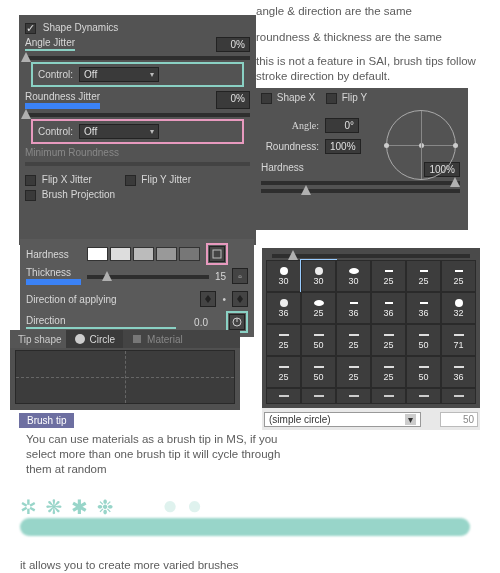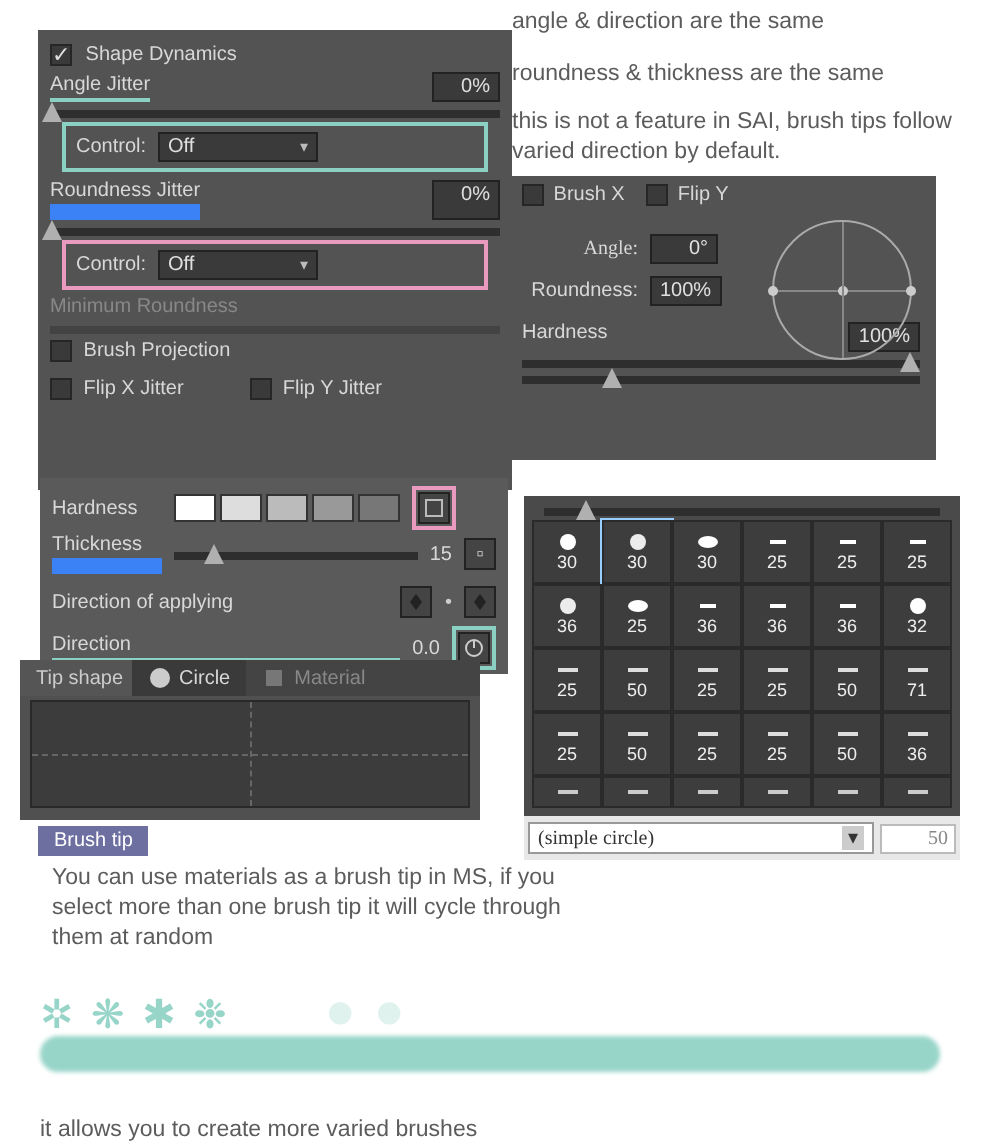--- a/index.html
+++ b/index.html
@@ -15,21 +15,21 @@
   .panel { background: #535353; position: absolute; color: #d8d8d8; }
   .panel * { box-sizing: border-box; }
   .cb { display:inline-block; width:11px; height:11px; background:#3a3a3a; border:1px solid #262626; vertical-align:middle; position:relative;}
   .cb.checked::after { content:"✓"; color:#e0e0e0; position:absolute; top:-2px; left:0px; font-size:11px;}
   .slider-track { height:4px; background:#2e2e2e; position:relative; margin:4px 0 2px; }
   .slider-handle { position:absolute; top:-4px; width:0; height:0; border-left:5px solid transparent; border-right:5px solid transparent; border-bottom:10px solid #b0b0b0;}
   .num-box { background:#3a3a3a; color:#e0e0e0; padding:1px 4px; display:inline-block; min-width:34px; text-align:right; border:1px solid #222; font-size:10px;}
   .drop { background:#3a3a3a; border:1px solid #222; color:#e0e0e0; padding:1px 4px; display:inline-flex; align-items:center; justify-content:space-between;}
   .drop .caret { margin-left:6px; font-size:8px; color:#bbb;}
   .uline { padding-bottom:1px; }
-  .uline.pink { border-bottom:8px solid #3b82f6; }
+  .uline.pink { border-bottom:6px solid #3b82f6; }
   .uline.teal { border-bottom:2px solid #8ad1c4; }
   .section-hdr { background:#6a6a6a; color:#f0f0f0; padding:2px 5px; font-size:10px; display:flex; align-items:center; gap:5px;}
 
   
   #panelA { left:19px; top:15px; width:225px; height:222px; padding:4px 6px;}
   #panelA .row { margin:3px 0; }
   .pink-box { border:2px solid #e89abf; padding:3px 5px; margin:2px 6px; display:flex; align-items:center; gap:6px;}
   .teal-box { border:2px solid #8ad1c4; padding:3px 5px; margin:2px 6px; display:flex; align-items:center; gap:6px;}
 
   
@@ -52,21 +52,21 @@
   #panelD .tabrow { background:#444; display:flex; font-size:10px;}
   #panelD .tab { padding:3px 8px; display:flex; align-items:center; gap:4px;}
   #panelD .tab.off { color:#888;}
   #panelD .canvas { height:54px; background:#3c3c3c; margin:2px 5px; border:1px solid #292929; position:relative;}
 
   
   #panelE { left:262px; top:248px; width:210px; height:165px; padding:4px; background:#4a4a4a;}
   .sw-grid { display:grid; grid-template-columns: repeat(6, 1fr); gap:0;}
   .sw { background:#3d3d3d; border:1px solid #2a2a2a; height:32px; display:flex; flex-direction:column; align-items:center; justify-content:center; color:#eee; font-size:9px;}
   .sw .ico { height:10px; display:flex; align-items:center; justify-content:center;}
-  .sel-row { display:flex; align-items:center; gap:3px; margin-top:4px; background:#fff0;font-family:Liberation Serif, serif;}
+  .sel-row { display:flex; align-items:center; gap:19px; margin-top:4px; background:#fff0;}
   .sel-drop { background:#fff; color:#333; border:1px solid #999; flex:1; padding:1px 4px; font-size:10px; display:flex; justify-content:space-between; align-items:center;}
   .sel-num { background:#fff; color:#888; border:1px solid #bbb; width:38px; text-align:right; padding:1px 3px; font-size:10px;}
 
   
   #brushtip-tab { position:absolute; left:19px; top:413px; background:#6d6fa1; color:#fff; padding:2px 8px; font-size:10px;}
 
   
   .note { position:absolute; color:#5c5c5c; font-size:11.5px; line-height:15px;}
   #noteA { left:256px; top:4px; width:240px;}
   #noteB { left:256px; top:30px; width:240px;}
@@ -80,21 +80,21 @@
   
   #strokes { position:absolute; left:20px; top:490px; width:460px; height:60px;}
   .splat { display:inline-block; color:#98d5c9; margin-right:6px; filter: blur(0.3px);}
   .stroke-bar { position:absolute; left:0px; top:28px; width:450px; height:18px; background:#98d5c9; border-radius:9px; filter:blur(1px);}
 </style>
 </head>
 <body>
 
 <div id="noteA" class="note">angle &amp; direction are the same</div>
 <div id="noteB" class="note">roundness &amp; thickness are the same</div>
-<div id="noteC" class="note">this is not a feature in SAI, brush tips follow varied direction by default.</div>
+<div id="noteC" class="note">this is not a feature in SAI, brush tips follow stroke direction by default.</div>
 <div id="noteD" class="note">You can use materials as a brush tip in MS, if you select more than one brush tip it will cycle through them at random</div>
 <div id="noteE" class="note">it allows you to create more varied brushes</div>
 
 <div id="panelA" class="panel">
   <div class="row">
     <span class="cb checked"></span>
     <span style="margin-left:4px;">Shape Dynamics</span>
   </div>
   <div class="row" style="display:flex; justify-content:space-between;align-items:center;">
     <span class="uline teal">Angle Jitter</span>
@@ -119,37 +119,37 @@
     </div>
   <div class="pink-box">
     <span>Control:</span>
     <span class="drop" style="width:80px;">
       <span>Off</span>
         <span class="caret">▾</span>
     </span>
   </div>
   <div class="row" style="color:#888;">Minimum Roundness</div>
   <div class="slider-track" style="opacity:.4;"></div>
-  <div class="row">
-    <span class="cb"></span>
-    <span style="margin-left:3px;">Brush Projection</span>
-  </div>
   <div class="row" style="margin-top:8px;">
     <span class="cb"></span>
     <span style="margin-left:3px;">Flip X Jitter</span>
     <span class="cb" style="margin-left:30px;"></span>
     <span style="margin-left:3px;">Flip Y Jitter</span>
   </div>
+  <div class="row">
+    <span class="cb"></span>
+    <span style="margin-left:3px;">Brush Projection</span>
+  </div>
 </div>
 
 <div id="panelB" class="panel">
   <div class="inner">
     <div>
       <span class="cb"></span>
-      <span style="margin-left:2px;">Brush X</span>
+      <span style="margin-left:2px;">Shape X</span>
       <span class="cb" style="margin-left:8px;"></span>
       <span style="margin-left:2px;">Flip Y</span>
     </div>
     <div class="circle-wrap">
       <div class="circle">
         <div class="dot" style="left:-3px; top:32px;"></div>
         <div class="dot" style="right:-3px; top:32px;"></div>
         <div class="dot" style="left:32px; top:32px;"></div>
       </div>
     </div>
@@ -207,21 +207,21 @@
           <polygon points="5,1 8,5 5,9 2,5" fill="#222"></polygon>
         </svg>
     </span>
     <span style="color:#ccc;">•</span>
     <span class="little-btn">
       <svg class="ic" width="10" height="10" viewBox="0 0 10 10">
           <polygon points="5,1 8,5 5,9 2,5" fill="#222"></polygon>
         </svg>
     </span>
   </div>
-  <div style="display:flex; align-items:center; gap:6px; margin-top:4px;">
+  <div style="display:flex; align-items:center; gap:18px; margin-top:4px;">
     <span class="uline teal" style="flex:1;">Direction</span>
     <span>0.0</span>
     <span style="border:2px solid #8ad1c4; padding:1px;">
       <span class="little-btn">
         <svg class="ic" width="10" height="10" viewBox="0 0 10 10">
             <circle cx="5" cy="5" r="4" fill="none" stroke="#ccc"></circle>
             <line x1="5" y1="5" x2="5" y2="1" stroke="#ccc"></line>
           </svg>
       </span>
     </span>

